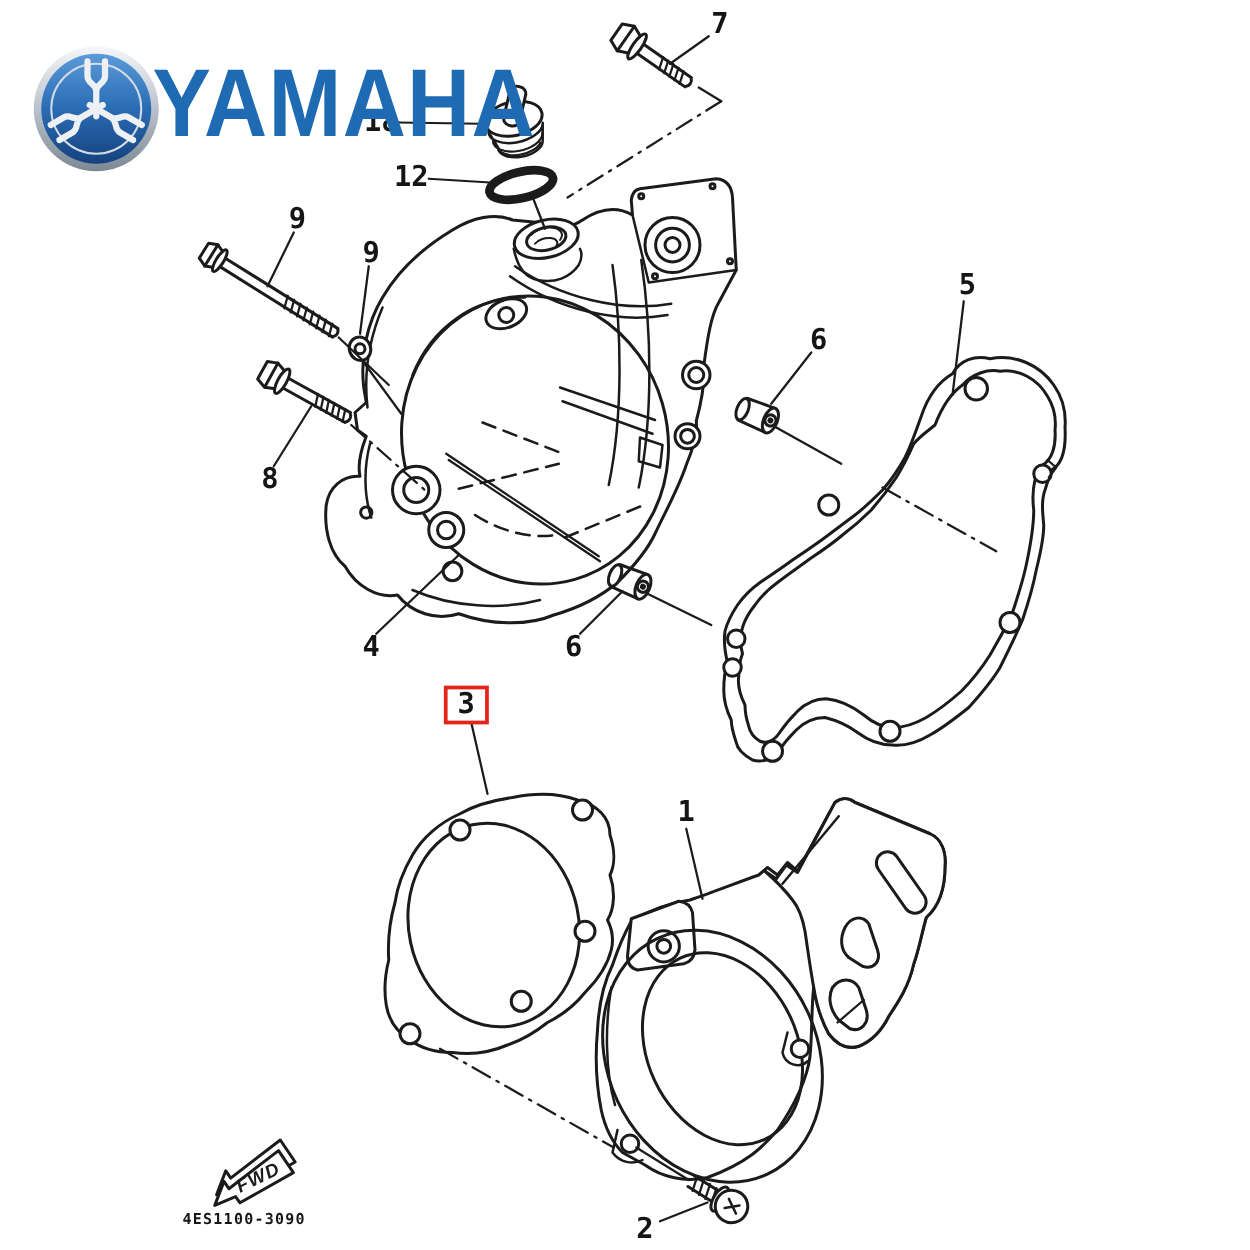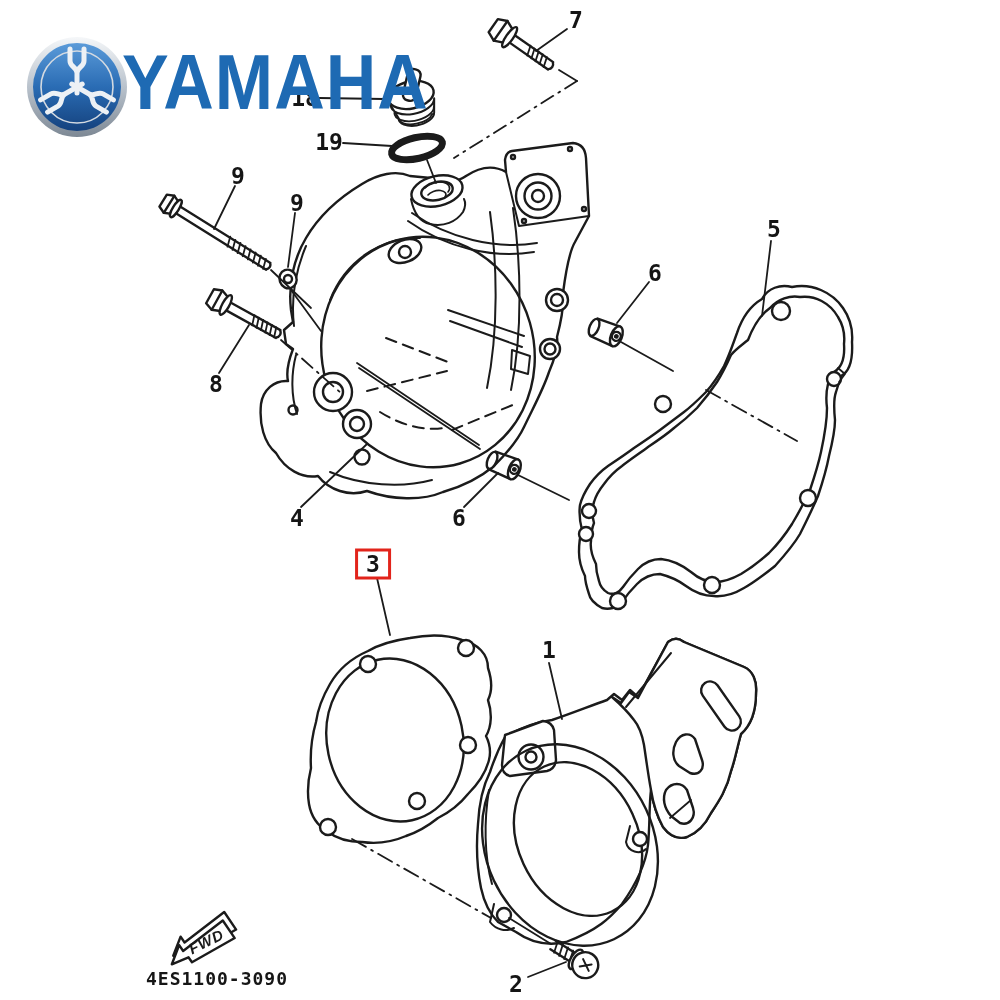--- a/index.html
+++ b/index.html
@@ -5,21 +5,21 @@
   html,body{margin:0;padding:0;background:#fff;}
   .canvas{position:relative;width:1000px;height:1000px;background:#ffffff;overflow:hidden;
           font-family:"Liberation Sans",sans-serif;}
   svg.diagram{position:absolute;left:0;top:0;z-index:1;}
   .emblem{position:absolute;left:24px;top:34px;z-index:6;}
   .wordmark{position:absolute;left:122px;top:44px;font-size:70px;font-weight:bold;
             color:#1e6ab3;letter-spacing:1px;line-height:1;z-index:6;
             transform:scale(1.0,1.10);transform-origin:left top;
             font-family:"Liberation Sans",sans-serif;}
   .code{position:absolute;left:146px;top:968px;font-family:"DejaVu Sans Mono",monospace;
-        font-weight:bold;font-size:18px;letter-spacing:1px;color:#161616;z-index:4;}
+        font-weight:bold;font-size:12px;letter-spacing:1px;color:#161616;z-index:4;}
   .callout{position:absolute;transform:translate(-50%,-50%);
            font-family:"DejaVu Sans Mono",monospace;font-weight:bold;font-size:23px;
            color:#151515;line-height:1;z-index:4;cursor:pointer;background:transparent;}
   .callout.highlighted{border:3px solid #e2241b;padding:1px 8px;}
 </style>
 </head>
 <body>
 
 <div class="canvas">
 
@@ -285,21 +285,21 @@
       <path d="M53,59 L53,39 M53,39 C53,33 46,33 46,27 L46,15 M53,39 C53,33 60,33 60,27 L60,15"></path>
       <path d="M53,59 L53,39 M53,39 C53,33 46,33 46,27 L46,15 M53,39 C53,33 60,33 60,27 L60,15" transform="rotate(120 53 53)"></path>
       <path d="M53,59 L53,39 M53,39 C53,33 46,33 46,27 L46,15 M53,39 C53,33 60,33 60,27 L60,15" transform="rotate(240 53 53)"></path>
     </g>
   </svg>
   <div class="wordmark">YAMAHA</div>
 
   <div>
       <div class="callout" style="left: 576px; top: 20px;">7</div>
       <div class="callout" style="left: 305px; top: 98px;">18</div>
-      <div class="callout" style="left: 329px; top: 142px;">19</div>
+      <div class="callout" style="left: 329px; top: 142px;">12</div>
       <div class="callout" style="left: 238px; top: 176px;">9</div>
       <div class="callout" style="left: 297px; top: 203px;">9</div>
       <div class="callout" style="left: 216px; top: 384px;">8</div>
       <div class="callout" style="left: 655px; top: 273px;">6</div>
       <div class="callout" style="left: 774px; top: 229px;">5</div>
       <div class="callout" style="left: 297px; top: 518px;">4</div>
       <div class="callout" style="left: 459px; top: 518px;">6</div>
       <div class="callout highlighted" style="left: 373px; top: 564px;">3</div>
       <div class="callout" style="left: 549px; top: 650px;">1</div>
       <div class="callout" style="left: 516px; top: 984px;">2</div>

